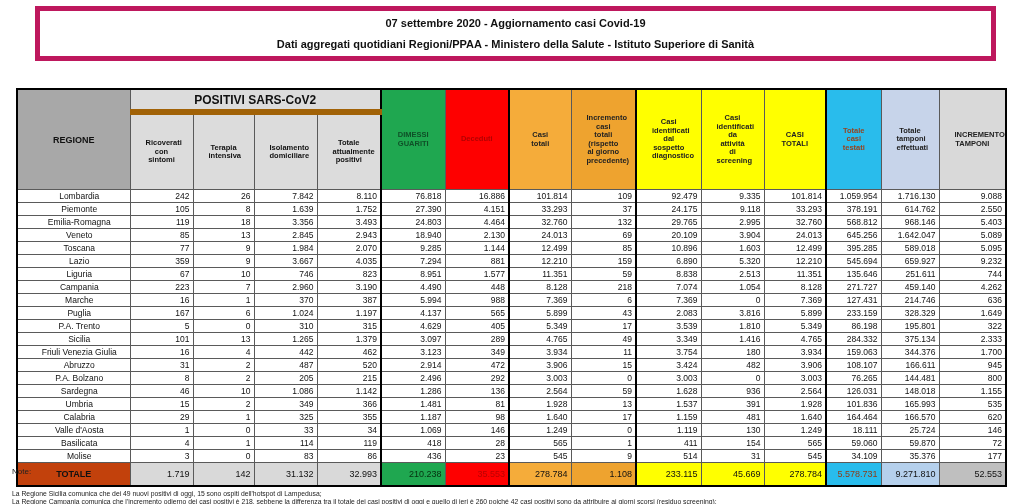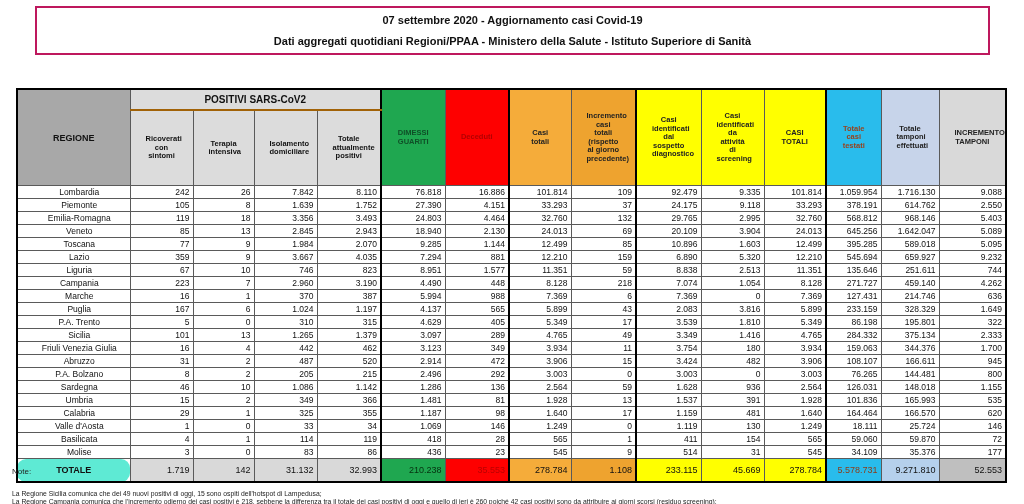--- a/index.html
+++ b/index.html
@@ -1,53 +1,53 @@
 <!DOCTYPE html>
 <html><head>
 <meta charset="utf-8">
 <style>
   html,body{margin:0;padding:0;background:#fff;}
   #page{position:relative;width:1024px;height:504px;background:#ffffff;
         font-family:"Liberation Sans", sans-serif;color:#111;overflow:hidden;}
 
   
   #titlebox{position:absolute;left:35px;top:6px;width:951px;height:45px;
-            border:2px solid #be185d;text-align:center;}
+            border:5px solid #be185d;text-align:center;}
   #titlebox .tl{font-weight:bold;font-size:11px;line-height:11px;}
   #titlebox .tl1{margin-top:7px;}
   #titlebox .tl2{margin-top:10px;}
 
   
   #tablewrap{position:absolute;left:16px;top:88px;}
   table{border-collapse:collapse;table-layout:fixed;width:989px;border:2px solid #000;}
   th,td{border:1px solid #5a5a5a;overflow:hidden;white-space:nowrap;padding:0;}
 
   thead th{text-align:center;vertical-align:middle;white-space:normal;}
   .h-region{background:#a8a8a8;font-size:9px;font-weight:bold;}
-  .h-group{background:#dcdcdc;font-size:10px;font-weight:bold;height:19px;border-bottom:2px solid #a16207;}
+  .h-group{background:#dcdcdc;font-size:12px;font-weight:bold;height:19px;border-bottom:6px solid #a16207;}
   .h-sub{background:#dcdcdc;font-size:7.5px;font-weight:bold;line-height:8.5px;height:44px;padding:15px;}
   .h-green{background:#1fa750;color:#0f4f27;}
   .h-red{background:#fe0000;color:#b30000;margin-left:16px;}
   .h-or1{background:#f5ac3a;color:#222;}
   .h-or2{background:#eea32f;color:#222;}
   .h-yel{background:#ffff00;color:#222;}
   .h-cyan{background:#29bcec;color:#96441f;}
   .h-lblue{background:#c7d4ea;color:#222;}
   .h-gray{background:#d9d9d9;color:#222;text-align:center;}
 
   tbody td{font-size:8.5px;height:12px;line-height:12px;background:#fff;}
   td.region{text-align:center;padding-left:11px;}
   td.num{text-align:right;padding-right:3px;}
 
   
   .thL{border-left:2px solid #000 !important;}
 
   
   tr.total td{font-weight:normal;font-size:9px;height:22px;line-height:22px;border-top:1px solid #000;}
-  tr.total td.region{background:#5eead4;text-align:center;padding-left:0;border-radius:9px;}
+  tr.total td.region{background:#c2410c;text-align:center;padding-left:0;}
   tr.total td.c1,tr.total td.c2,tr.total td.c3,tr.total td.c4{background:#d9d9d9;}
   tr.total td.c5{background:#1fa750;color:#06300f;}
   tr.total td.c6{background:#fe0000;color:#bb0000;}
   tr.total td.c7{background:#f5ac3a;}
   tr.total td.c8{background:#eea32f;}
   tr.total td.c9,tr.total td.c10,tr.total td.c11{background:#ffff00;}
   tr.total td.c12{background:#29bcec;color:#8d3c17;}
   tr.total td.c13{background:#b5d0ec;}
   tr.total td.c14{background:#bfbfbf;}
 

